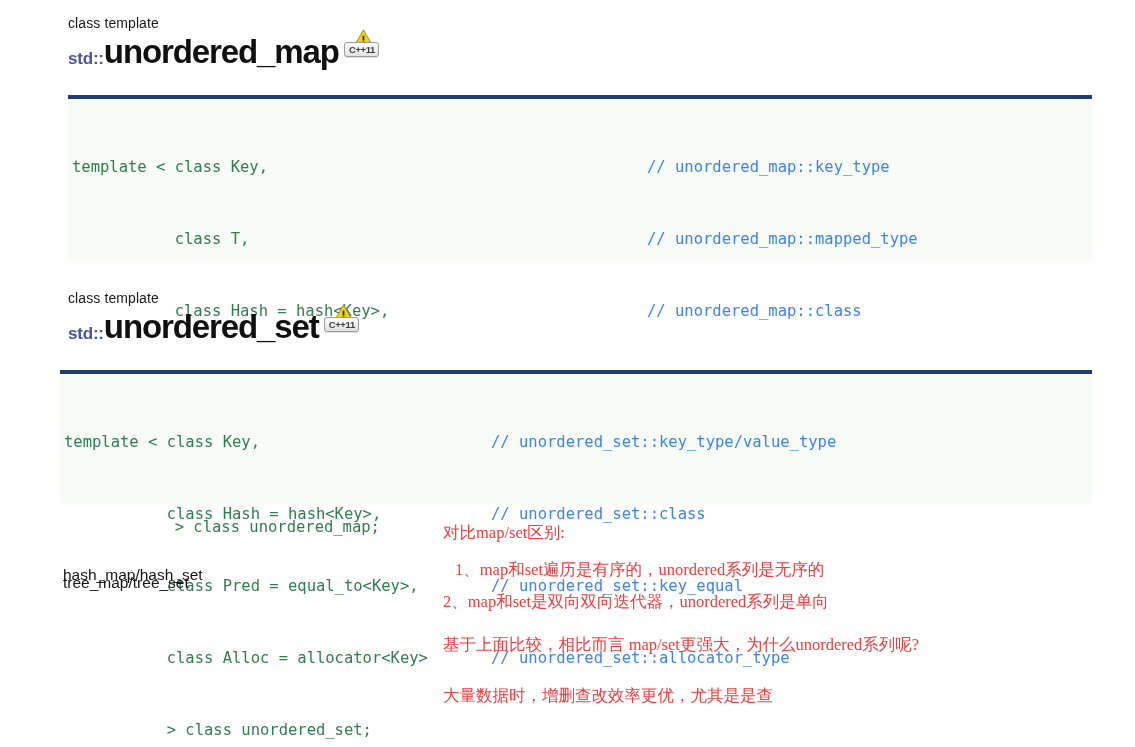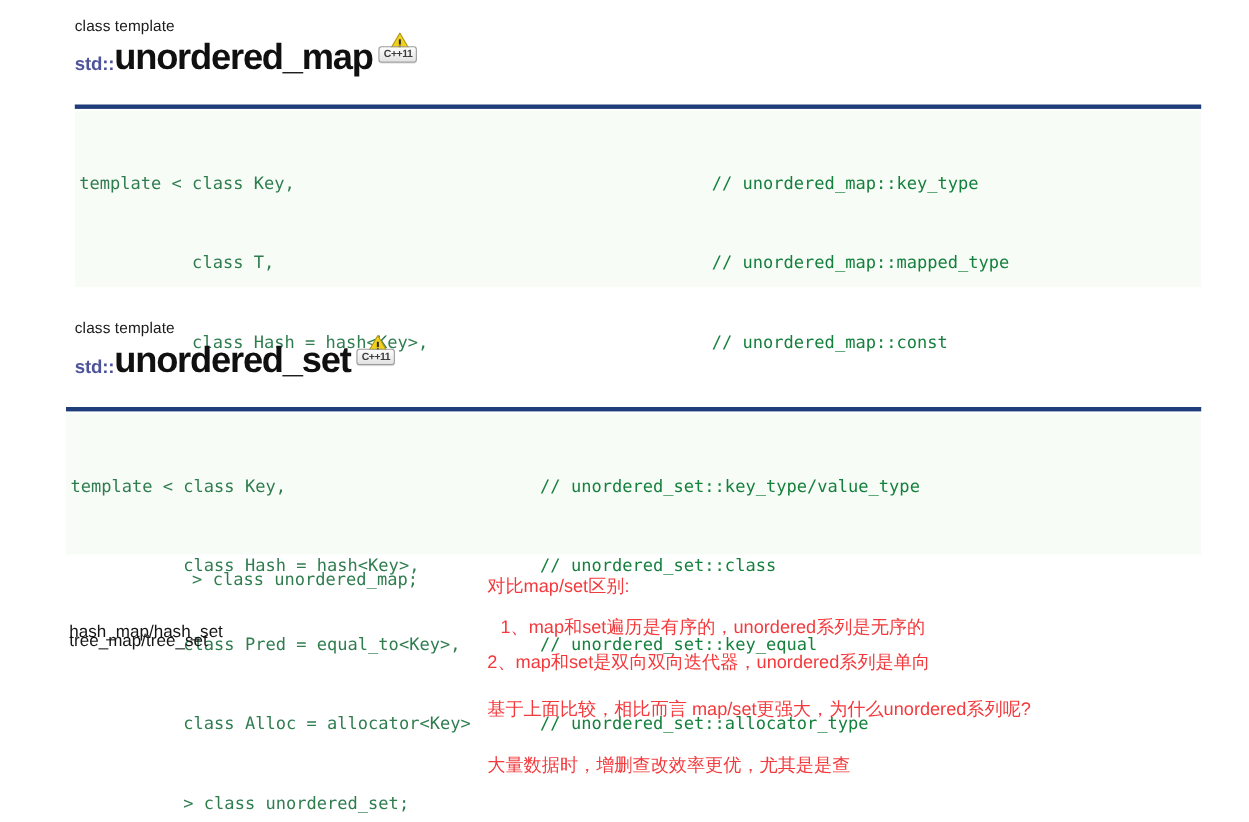--- a/index.html
+++ b/index.html
@@ -93,39 +93,39 @@
     background: #f7fcf6;
     font-family: "DejaVu Sans Mono", "Liberation Mono", monospace;
     font-size: 15.5px;
     line-height: 24px;
     color: #2f7d4f;
     white-space: pre;
     box-sizing: border-box;
   }
   .code-row { display: block; height: 24px; }
   .code-decl { display: inline-block; color: #2f7d4f; }
-  .code-cmt { display: inline-block; color: #15803d; }
+  .code-cmt { display: inline-block; color: #3b82f6; }
 
   
   .note-plain {
     position: absolute;
     font-size: 15.5px;
     line-height: 30px;
     color: #151515;
     white-space: nowrap;
   }
 
   
   .annot {
     position: absolute;
     color: #f4393c;
     font-size: 16.5px;
     line-height: 30px;
     white-space: nowrap;
-    font-family: Liberation Sans, sans-serif;
+    font-family: Liberation Serif, serif;
   }
 </style>
 </head>
 <body>
 
 <div class="entry" style="top:14px;">
   <div class="entry-kind">class template</div>
   <div class="entry-title">
     <span class="entry-ns">std::</span>
       <span class="entry-name">unordered_map</span>
@@ -141,21 +141,21 @@
       <span class="std-chip">C++11</span>
     </span>
   </div>
 </div>
 
 <div class="code-rule" style="left:68px; top:95px; width:1024px;"></div>
 
 <div class="code-block" style="left:68px; top:101px; width:1024px; height:160px; padding:6px 0 6px 4px;">
   <span class="code-row"><span class="code-decl" style="width:575px">template &lt; class Key,</span><span class="code-cmt">// unordered_map::key_type</span></span>
   <span class="code-row"><span class="code-decl" style="width:575px">           class T,</span><span class="code-cmt">// unordered_map::mapped_type</span></span>
-  <span class="code-row"><span class="code-decl" style="width:575px">           class Hash = hash&lt;Key&gt;,</span><span class="code-cmt">// unordered_map::const</span></span>
+  <span class="code-row"><span class="code-decl" style="width:575px">           class Hash = hash&lt;Key&gt;,</span><span class="code-cmt">// unordered_map::class</span></span>
   <span class="code-row"><span class="code-decl" style="width:575px">           class Pred = equal_to&lt;Key&gt;,</span><span class="code-cmt">// unordered_map::key_equal</span></span>
   <span class="code-row"><span class="code-decl" style="width:575px">           class Alloc = allocator&lt; pair&lt;const Key,T&gt; &gt;</span><span class="code-cmt">// unordered_map::allocator_type</span></span>
   <span class="code-row"><span class="code-decl" style="width:575px">           &gt; class unordered_map;</span><span class="code-cmt"></span></span>
 </div>
 
 <div class="entry" style="top:289px;">
   <div class="entry-kind">class template</div>
   <div class="entry-title">
     <span class="entry-ns">std::</span>
       <span class="entry-name">unordered_set</span>

